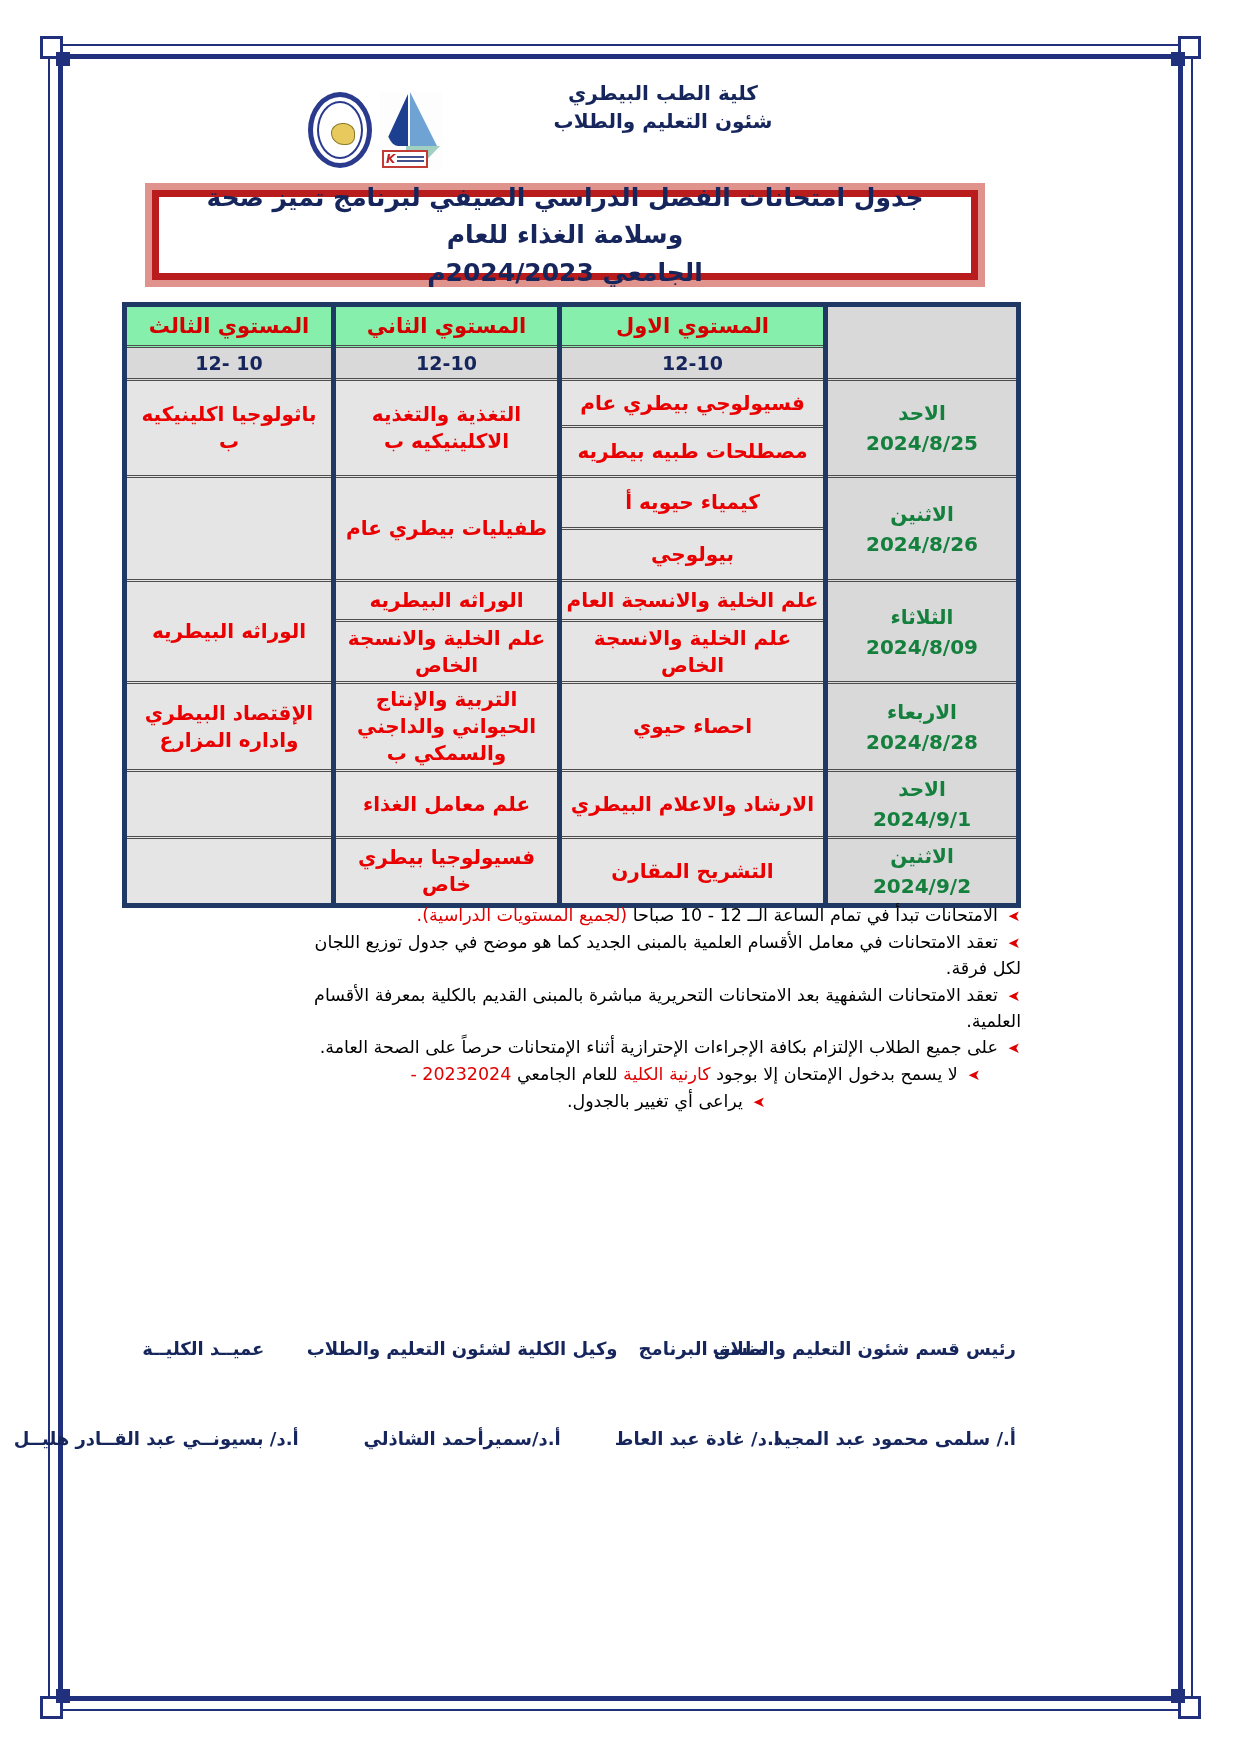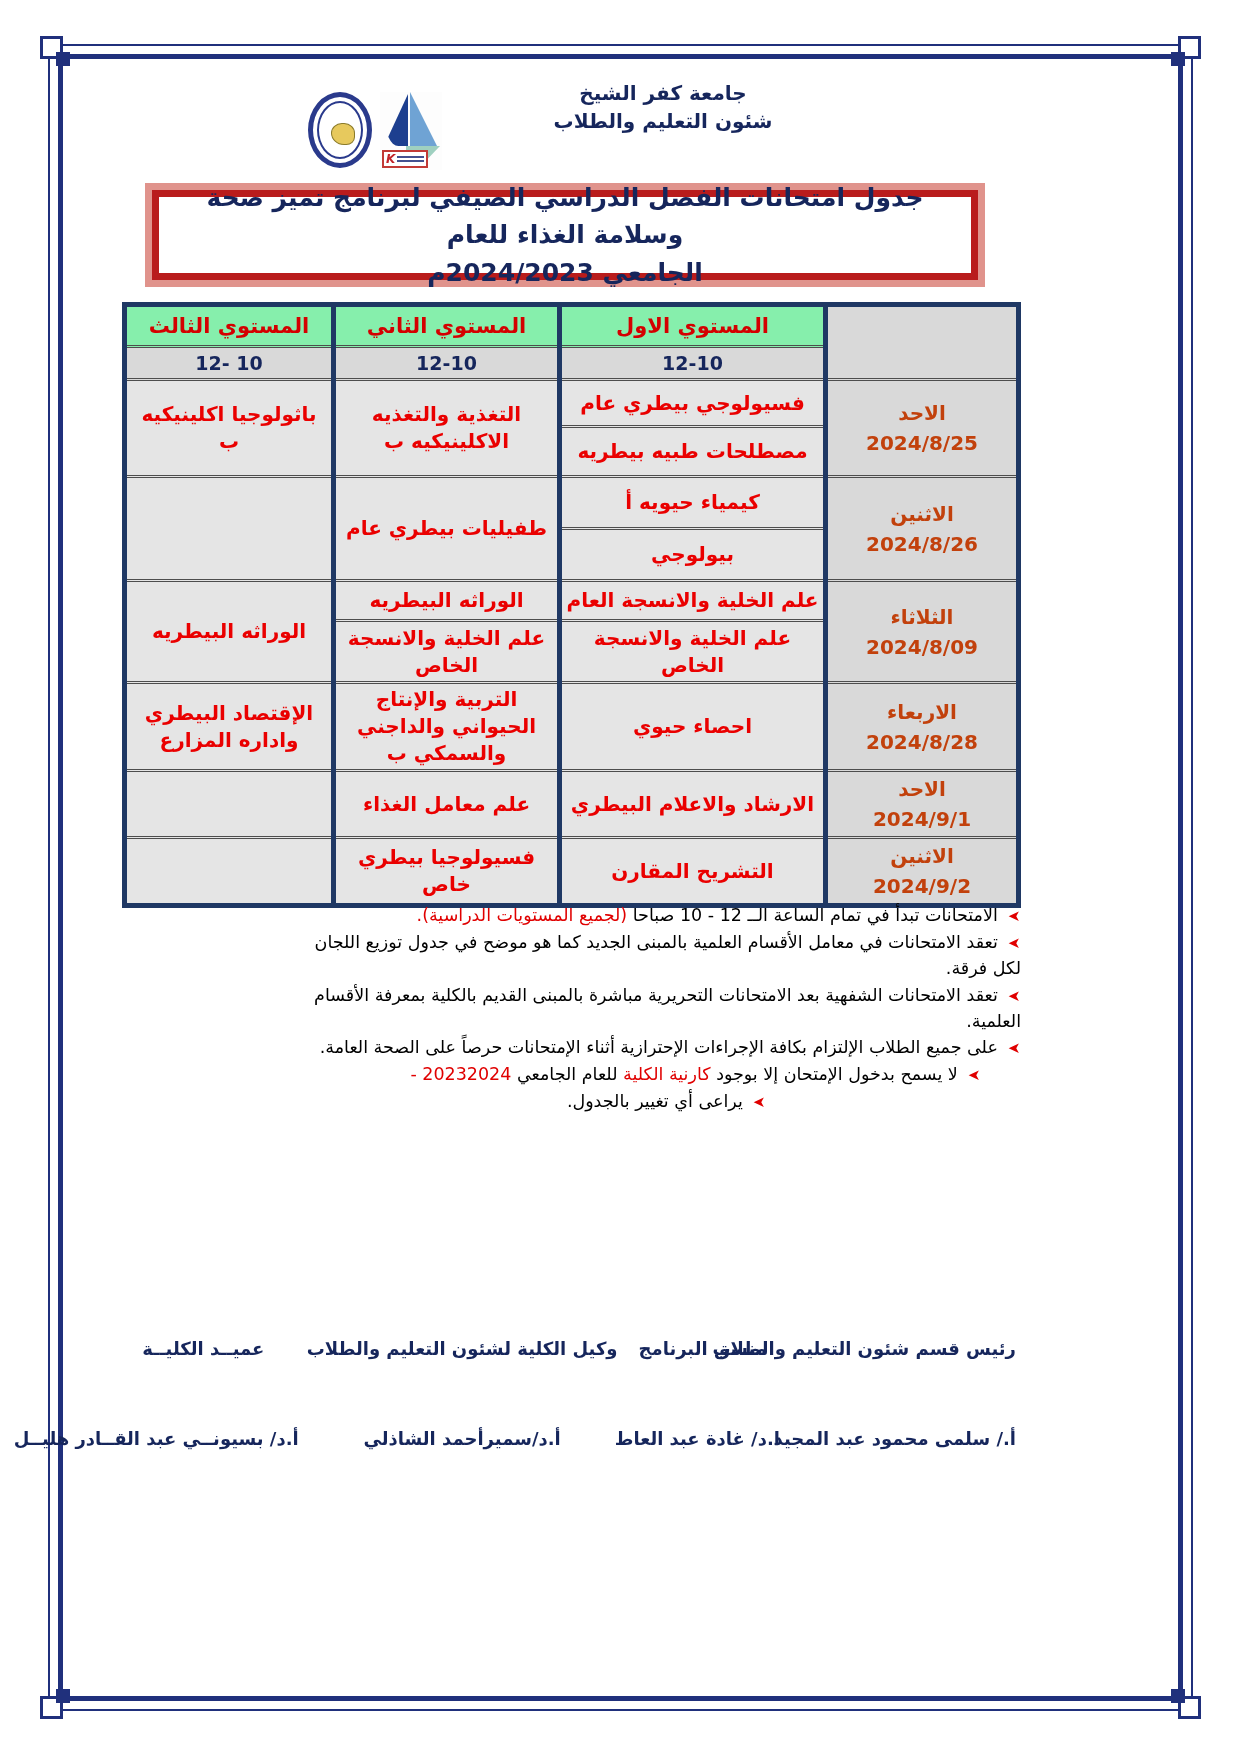--- a/index.html
+++ b/index.html
@@ -54,21 +54,21 @@
   
   table.schedule { position:absolute; top:302px; left:122px; width:894px;
                    border-collapse:collapse; table-layout:fixed;
                    border:5px solid #1f3864; }
   .schedule td { border-left:5px solid #1f3864; border-right:5px solid #1f3864;
                  border-top:3px double #4d4d4d; border-bottom:3px double #4d4d4d;
                  text-align:center; vertical-align:middle; padding:2px 4px; }
   .lvl-head  { background:#86efac; color:#d40000; font-weight:bold; font-size:21px; }
   .time-cell { background:#d9d9d9; color:#16265c; font-weight:bold; font-size:19px; }
   .corner-head { background:#d9d9d9; }
-  .day-cell  { background:#d9d9d9; color:#c2410c; font-weight:bold; font-size:20px; line-height:1.5; }
+  .day-cell  { background:#d9d9d9; color:#15803d; font-weight:bold; font-size:20px; line-height:1.5; }
   .subject   { background:#e5e5e5; color:#ea0000; font-weight:bold; font-size:20px; line-height:1.35; }
   .ltr { direction:ltr; unicode-bidi:isolate; }
 
   
   .notes { position:absolute; top:903px; right:220px; width:720px; list-style:none;
            text-align:right; font-size:17.5px; color:#000; line-height:1.48; }
   .notes li { margin-bottom:1px; }
   .bullet { color:#e00000; display:inline-block; transform:scaleX(-1); font-size:15px; margin-left:5px; }
   .red-u { color:#e00000; text-decoration-color:#e00000; }
   .note-5 { margin-left:0; margin-right:40px; }
@@ -98,21 +98,21 @@
     <div class="sail-dark"></div>
     <div class="sail-light"></div>
     <div class="hull"></div>
     <div class="boat-badge">
       <span class="k">K</span>
       <span class="tx"></span>
     </div>
   </div>
 </div>
 <div class="org-block">
-  <div>جامعة كفر الشيخ</div>
+  <div>كلية الطب البيطري</div>
   <div>شئون التعليم والطلاب</div>
 </div>
 
 <div class="title-box">
   <div>جدول امتحانات الفصل الدراسي الصيفي لبرنامج تميز صحة وسلامة الغذاء للعام</div>
   <div>الجامعي  2024/2023م</div>
 </div>
 
 <table class="schedule">
   <colgroup>

